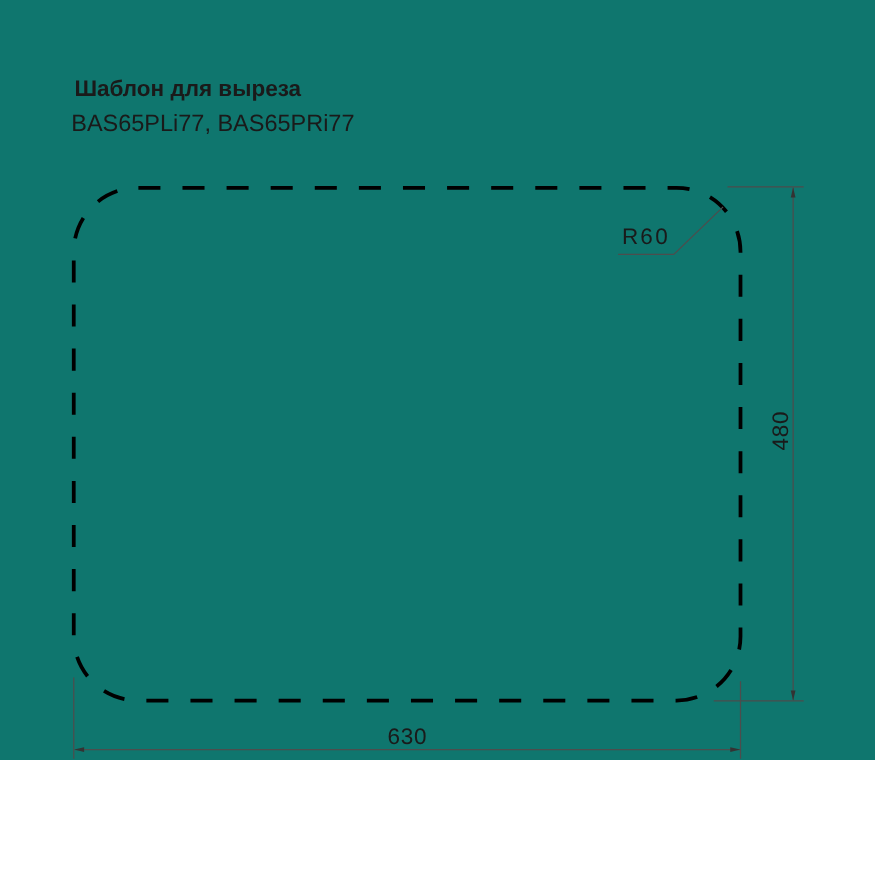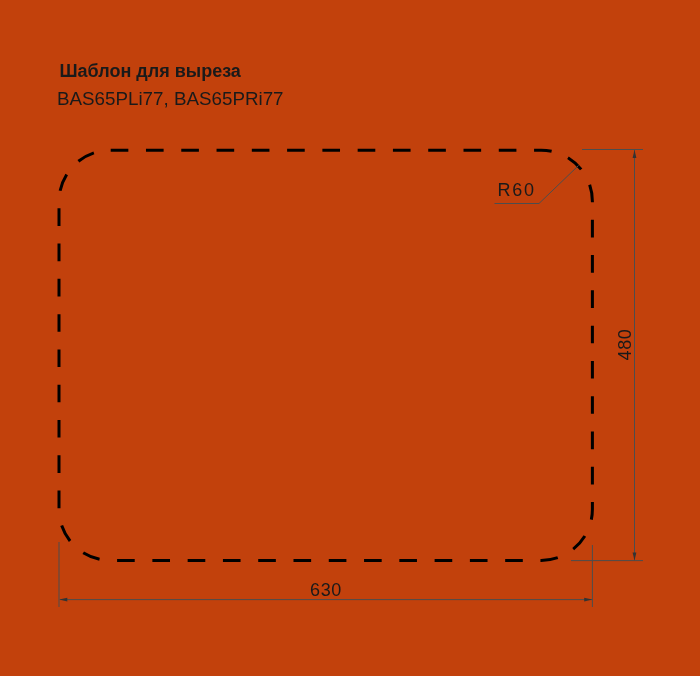--- a/index.html
+++ b/index.html
@@ -1,16 +1,16 @@
 <!DOCTYPE html>
 <html><head>
 <meta charset="utf-8">
 <style>
 html,body{margin:0;padding:0;background:#ffffff;}
-#page{position:relative;width:700px;height:676px;background:#c2410c;overflow:hidden;
+#page{position:relative;width:700px;height:608px;background:#0f766e;overflow:hidden;
 font-family:"Liberation Sans", sans-serif;}
 svg{position:absolute;left:0;top:0;}
 </style>
 </head>
 <body>
 <div id="page">
 <svg width="700" height="700" viewBox="0 0 700 700">
 
   <text x="59.5" y="77" font-size="18" font-weight="bold" fill="#1a1a1a">Шаблон для выреза</text>
   <text x="57" y="105" font-size="18.8" fill="#1a1a1a">BAS65PLi77, BAS65PRi77</text>

